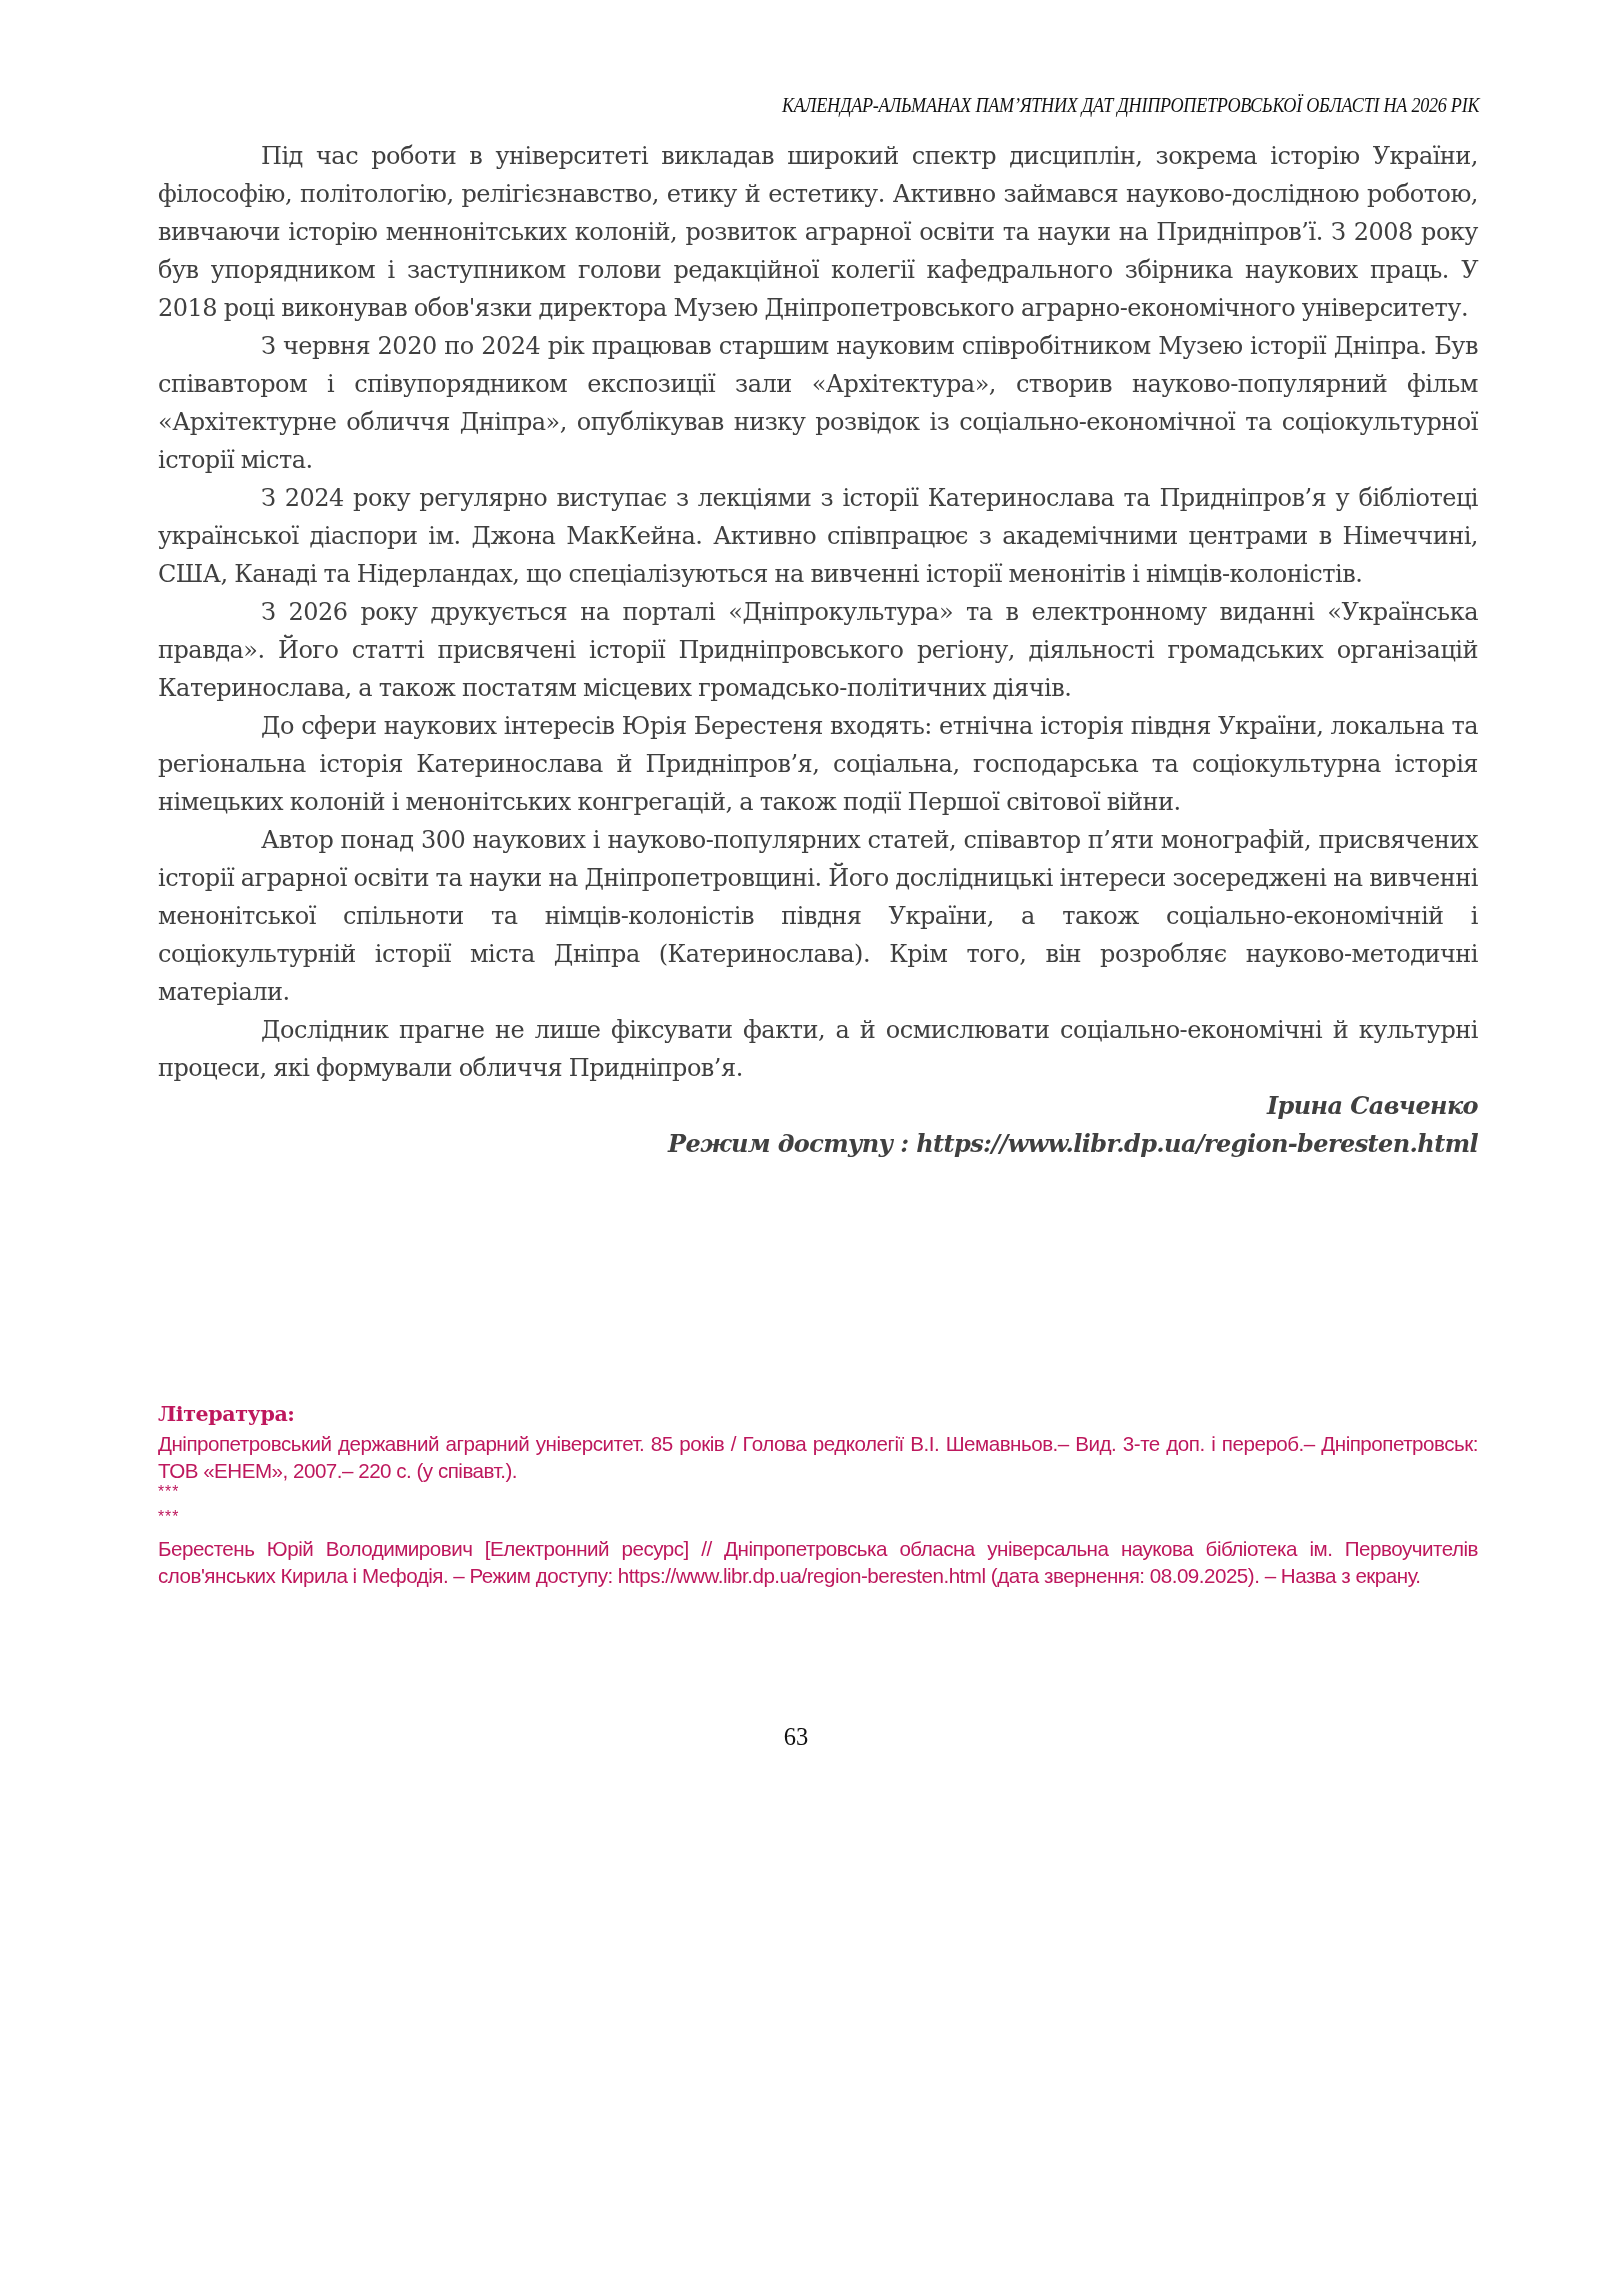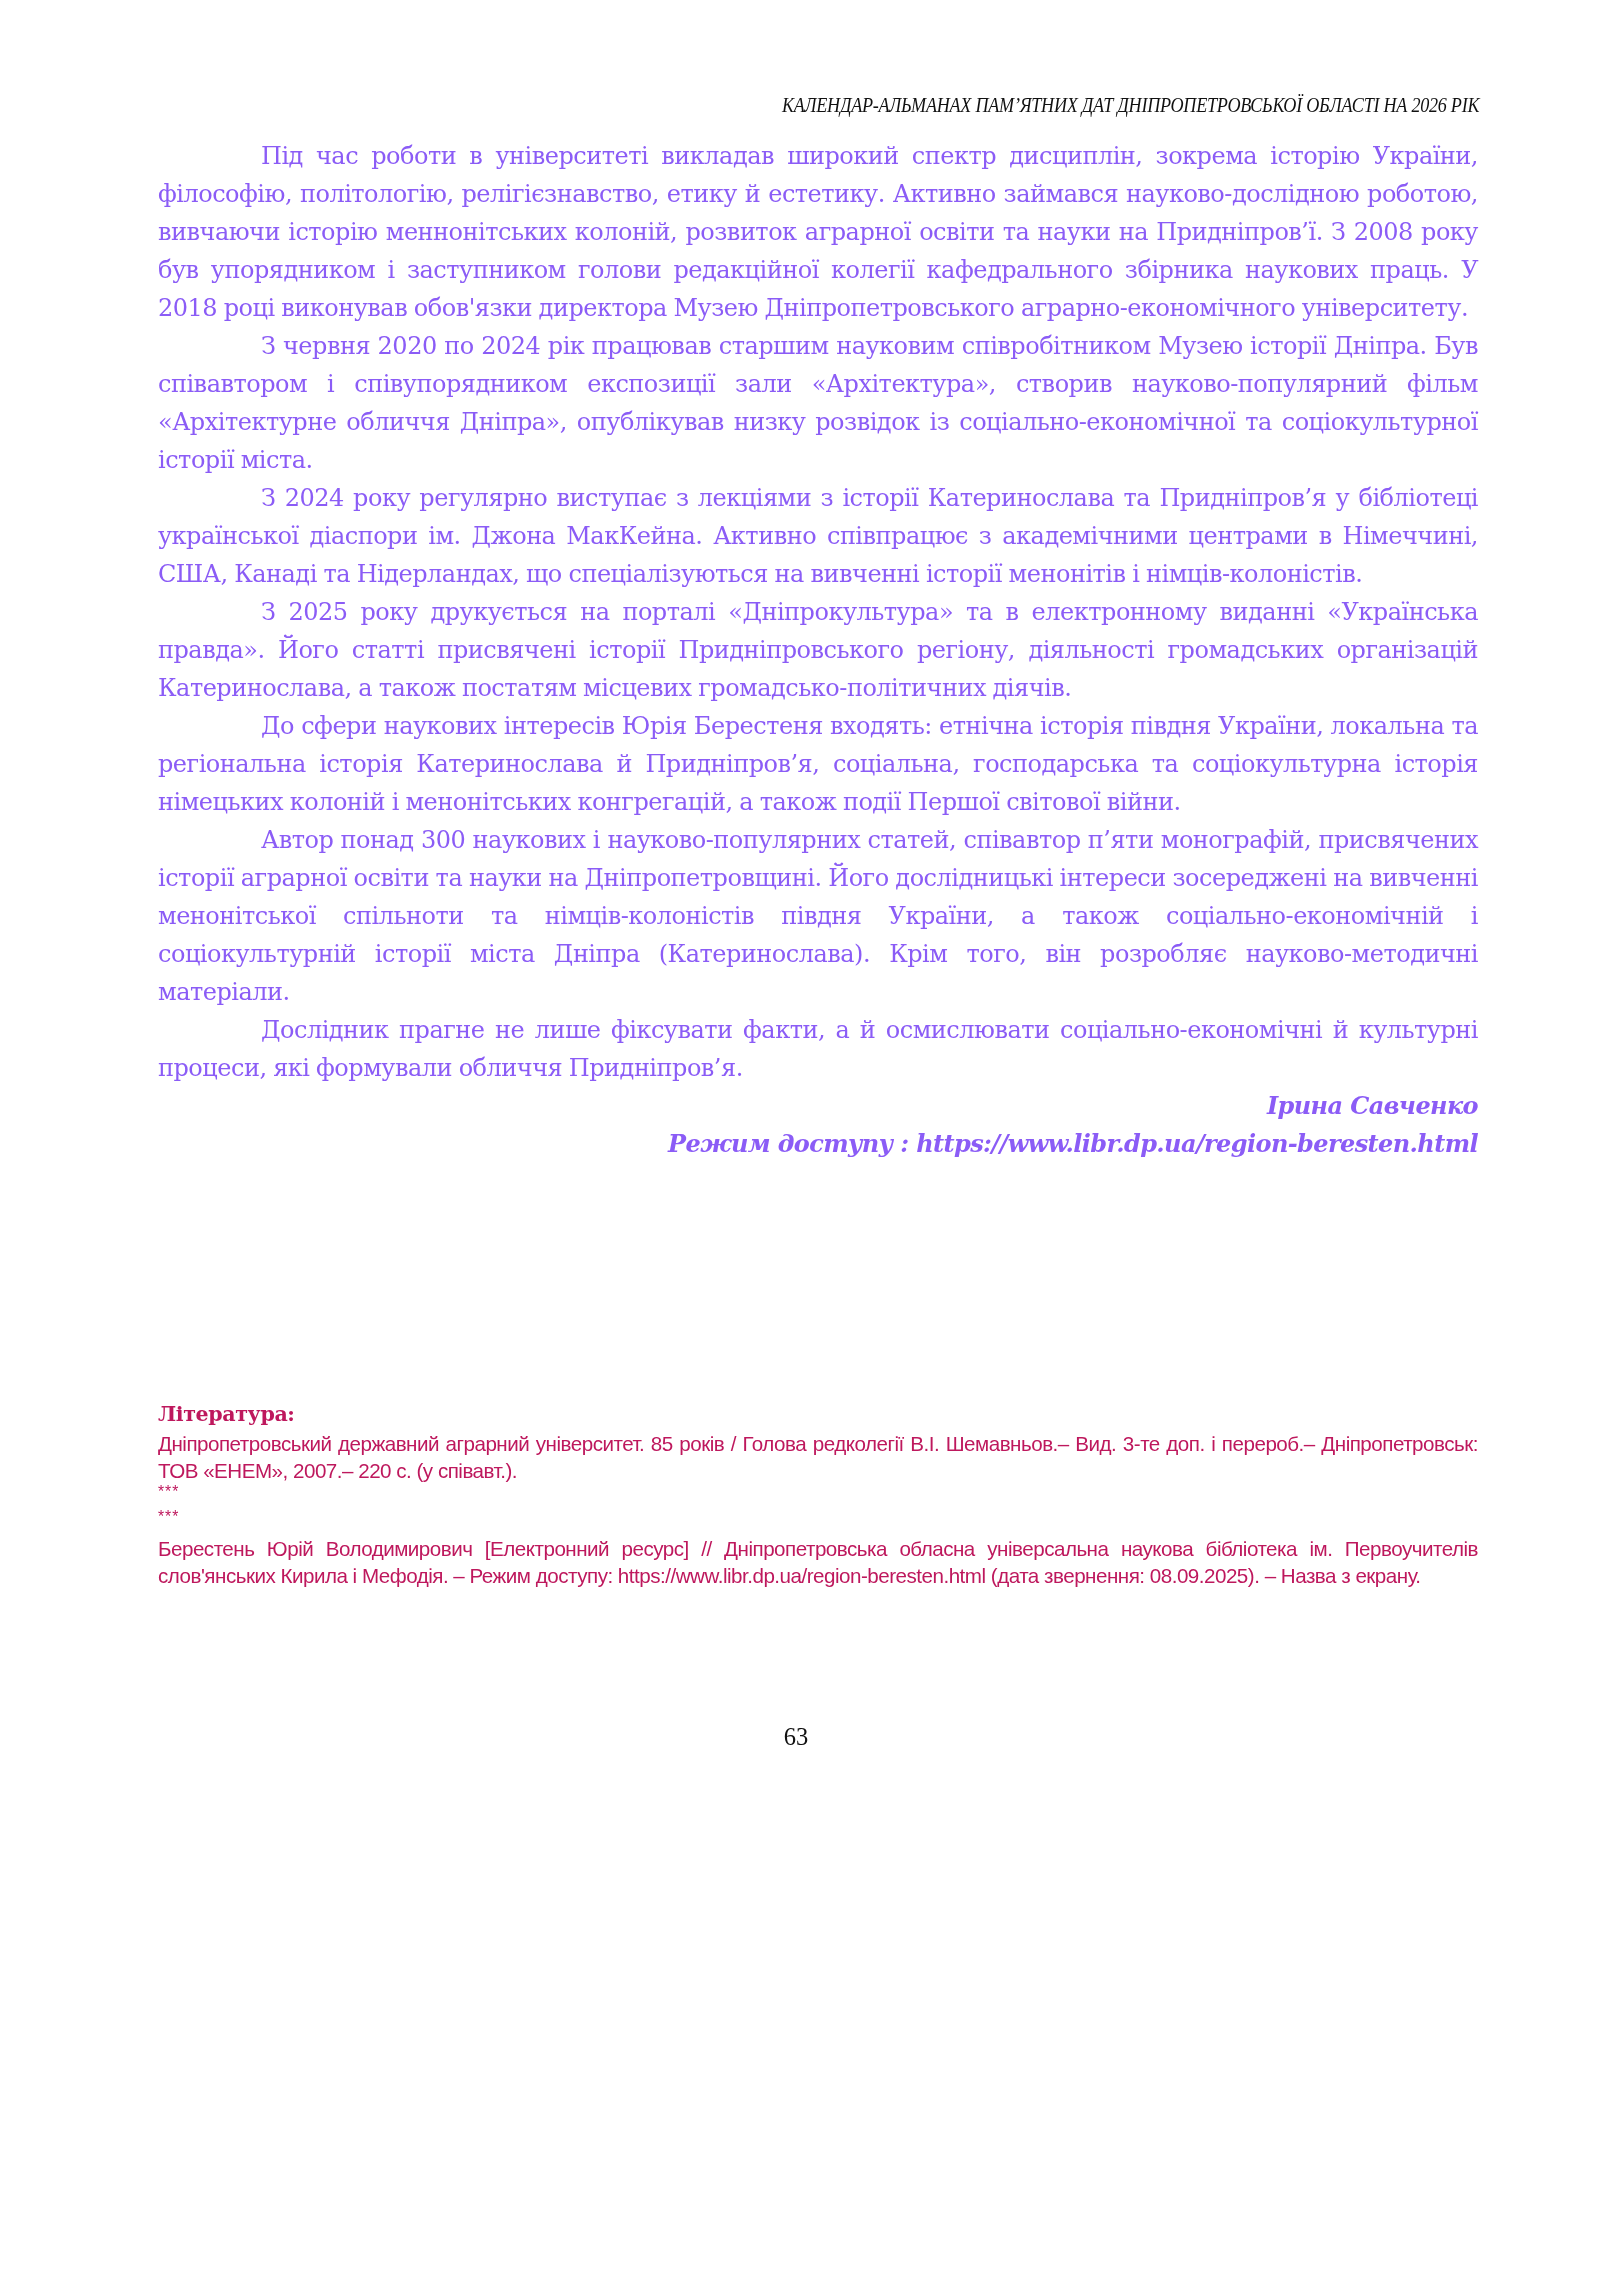--- a/index.html
+++ b/index.html
@@ -7,21 +7,21 @@
   .page { position: absolute; left: 6px; top: 0; width: 1622px; height: 2293px; background: #fff; }
   .running-head {
     position: absolute; right: 149px; top: 94px;
     font-family: "Liberation Serif", "DejaVu Serif", serif;
     font-style: italic; font-size: 20.6px; letter-spacing: -0.3px; color: #111;
     transform: scaleX(0.88); transform-origin: right center; white-space: nowrap;
   }
   .body-text {
     position: absolute; left: 152px; width: 1320px; top: 137px;
     font-family: "DejaVu Serif", "Liberation Serif", serif;
-    font-size: 24px; line-height: 38px; color: #8b5cf6;
+    font-size: 24px; line-height: 38px; color: #404040;
   }
   .body-text p {
     margin: 0; text-align: justify; text-indent: 103px; letter-spacing: -0.5px; word-spacing: -0.5px;
   }
   .sig {
     text-align: right; font-style: italic; font-weight: bold;
     font-family: "DejaVu Serif", "Liberation Serif", serif; font-size: 24px; line-height: 38px;
     letter-spacing: -0.6px;
   }
   .refs {
@@ -44,21 +44,21 @@
 <body>
 
 <div class="page">
 
   <div class="running-head">КАЛЕНДАР-АЛЬМАНАХ ПАМ’ЯТНИХ ДАТ ДНІПРОПЕТРОВСЬКОЇ ОБЛАСТІ НА 2026 РІК</div>
 
   <div class="body-text">
     <p>Під час роботи в університеті викладав широкий спектр дисциплін, зокрема історію України, філософію, політологію, релігієзнавство, етику й естетику. Активно займався науково-дослідною роботою, вивчаючи історію меннонітських колоній, розвиток аграрної освіти та науки на Придніпров’ї. З 2008 року був упорядником і заступником голови редакційної колегії кафедрального збірника наукових праць. У 2018 році виконував обов'язки директора Музею Дніпропетровського аграрно-економічного університету.</p>
     <p>З червня 2020 по 2024 рік працював старшим науковим співробітником Музею історії Дніпра. Був співавтором і співупорядником експозиції зали «Архітектура», створив науково-популярний фільм «Архітектурне обличчя Дніпра», опублікував низку розвідок із соціально-економічної та соціокультурної історії міста.</p>
     <p>З 2024 року регулярно виступає з лекціями з історії Катеринослава та Придніпров’я у бібліотеці української діаспори ім. Джона МакКейна. Активно співпрацює з академічними центрами в Німеччині, США, Канаді та Нідерландах, що спеціалізуються на вивченні історії менонітів і німців-колоністів.</p>
-    <p>З 2025 року друкується на порталі «Дніпрокультура» та в електронному виданні «Українська правда». Його статті присвячені історії Придніпровського регіону, діяльності громадських організацій Катеринослава, а також постатям місцевих громадсько-політичних діячів.</p>
+    <p>З 2026 року друкується на порталі «Дніпрокультура» та в електронному виданні «Українська правда». Його статті присвячені історії Придніпровського регіону, діяльності громадських організацій Катеринослава, а також постатям місцевих громадсько-політичних діячів.</p>
     <p>До сфери наукових інтересів Юрія Берестеня входять: етнічна історія півдня України, локальна та регіональна історія Катеринослава й Придніпров’я, соціальна, господарська та соціокультурна історія німецьких колоній і менонітських конгрегацій, а також події Першої світової війни.</p>
     <p>Автор понад 300 наукових і науково-популярних статей, співавтор п’яти монографій, присвячених історії аграрної освіти та науки на Дніпропетровщині. Його дослідницькі інтереси зосереджені на вивченні менонітської спільноти та німців-колоністів півдня України, а також соціально-економічній і соціокультурній історії міста Дніпра (Катеринослава). Крім того, він розробляє науково-методичні матеріали.</p>
     <p>Дослідник прагне не лише фіксувати факти, а й осмислювати соціально-економічні й культурні процеси, які формували обличчя Придніпров’я.</p>
     <div class="sig">Ірина Савченко</div>
     <div class="sig">Режим доступу : https://www.libr.dp.ua/region-beresten.html</div>
   </div>
 
   <div class="refs">
     <h3>Література:</h3>
     <p>Дніпропетровський державний аграрний університет. 85 років / Голова редколегії В.І. Шемавньов.– Вид. 3-те доп. і перероб.– Дніпропетровськ: ТОВ «ЕНЕМ», 2007.– 220 с. (у співавт.).</p>

